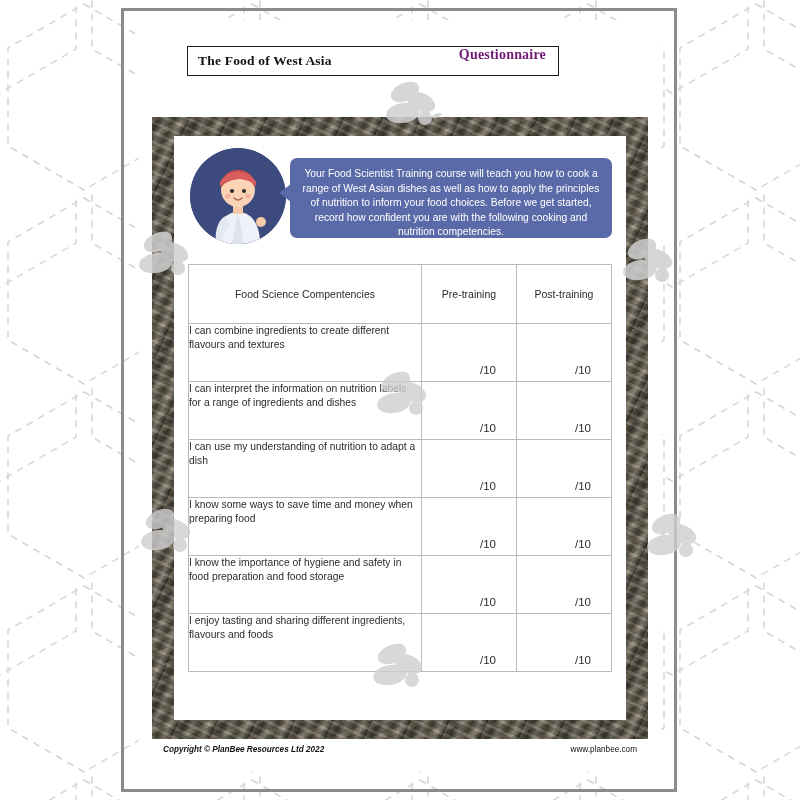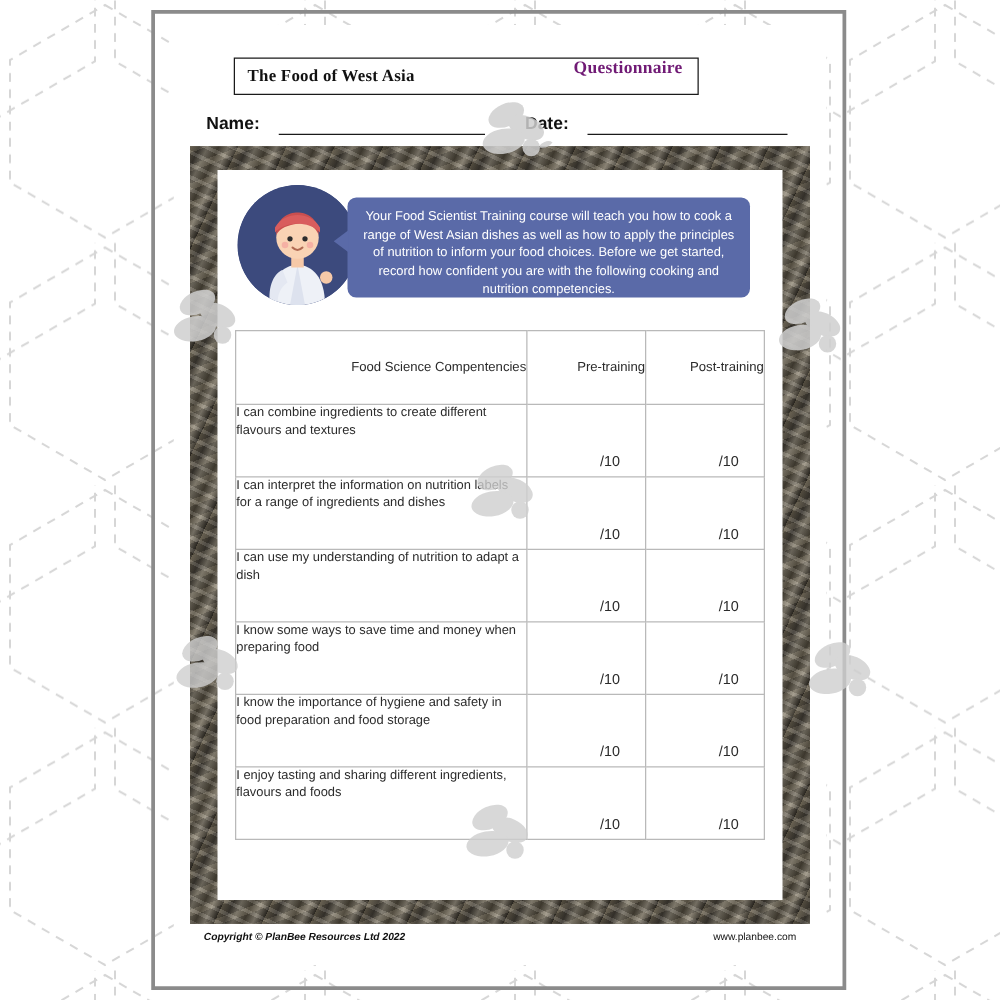--- a/index.html
+++ b/index.html
@@ -144,21 +144,21 @@
     width: 96px;
     height: 96px;
     border-radius: 50%;
     background: #3c4a7d;
     overflow: hidden;
   }
 
   
   #speech-bubble {
     position: absolute;
-    left: 104px;
+    left: 116px;
     top: 22px;
     width: 322px;
     height: 80px;
     background: #5a6aa8;
     border-radius: 7px;
     color: #ffffff;
     box-sizing: border-box;
     padding: 9px 12px 0 12px;
   }
   #speech-bubble::before {
@@ -190,21 +190,21 @@
   #comp-table th, #comp-table td {
     border: 1px solid #b9b9b9;
     vertical-align: top;
     padding: 0;
   }
   #comp-table thead th {
     height: 58px;
     font-weight: normal;
     font-size: 10.5px;
     color: #2b2b2b;
-    text-align: right;
+    text-align: center;
     vertical-align: middle;
     margin-top: 37px;
   }
   #comp-table thead th.col-statement { width: 232px; }
   #comp-table thead th.col-pre,
   #comp-table thead th.col-post { width: 94px; }
 
   #comp-table tbody td { height: 57px; }
   td.statement {
     padding: 8px 6px 0 7px;
@@ -278,26 +278,20 @@
 
 <div id="page-frame"></div>
 
 <div id="sheet">
 
   <div class="title-bar">
     <div class="title-left">The Food of West Asia</div>
     <div class="title-right">Questionnaire</div>
   </div>
 
-  <div class="field-row">
-    <div class="field-label" id="name-label">Name:</div>
-    <div class="field-line" id="name-line"></div>
-    <div class="field-label" id="date-label">Date:</div>
-    <div class="field-line" id="date-line"></div>
-  </div>
 
   <div id="photo-frame">
     <div id="photo-inner">
 
       <div id="avatar">
         <svg width="96" height="96" viewBox="0 0 96 96">
           <circle cx="48" cy="48" r="48" fill="#3c4a7d"></circle>
 
           <path d="M26 96 C26 74 36 64 48 64 C60 64 70 74 70 96 Z" fill="#eef1f7"></path>
           <path d="M48 64 L42 96 L54 96 Z" fill="#dde2ee"></path>

